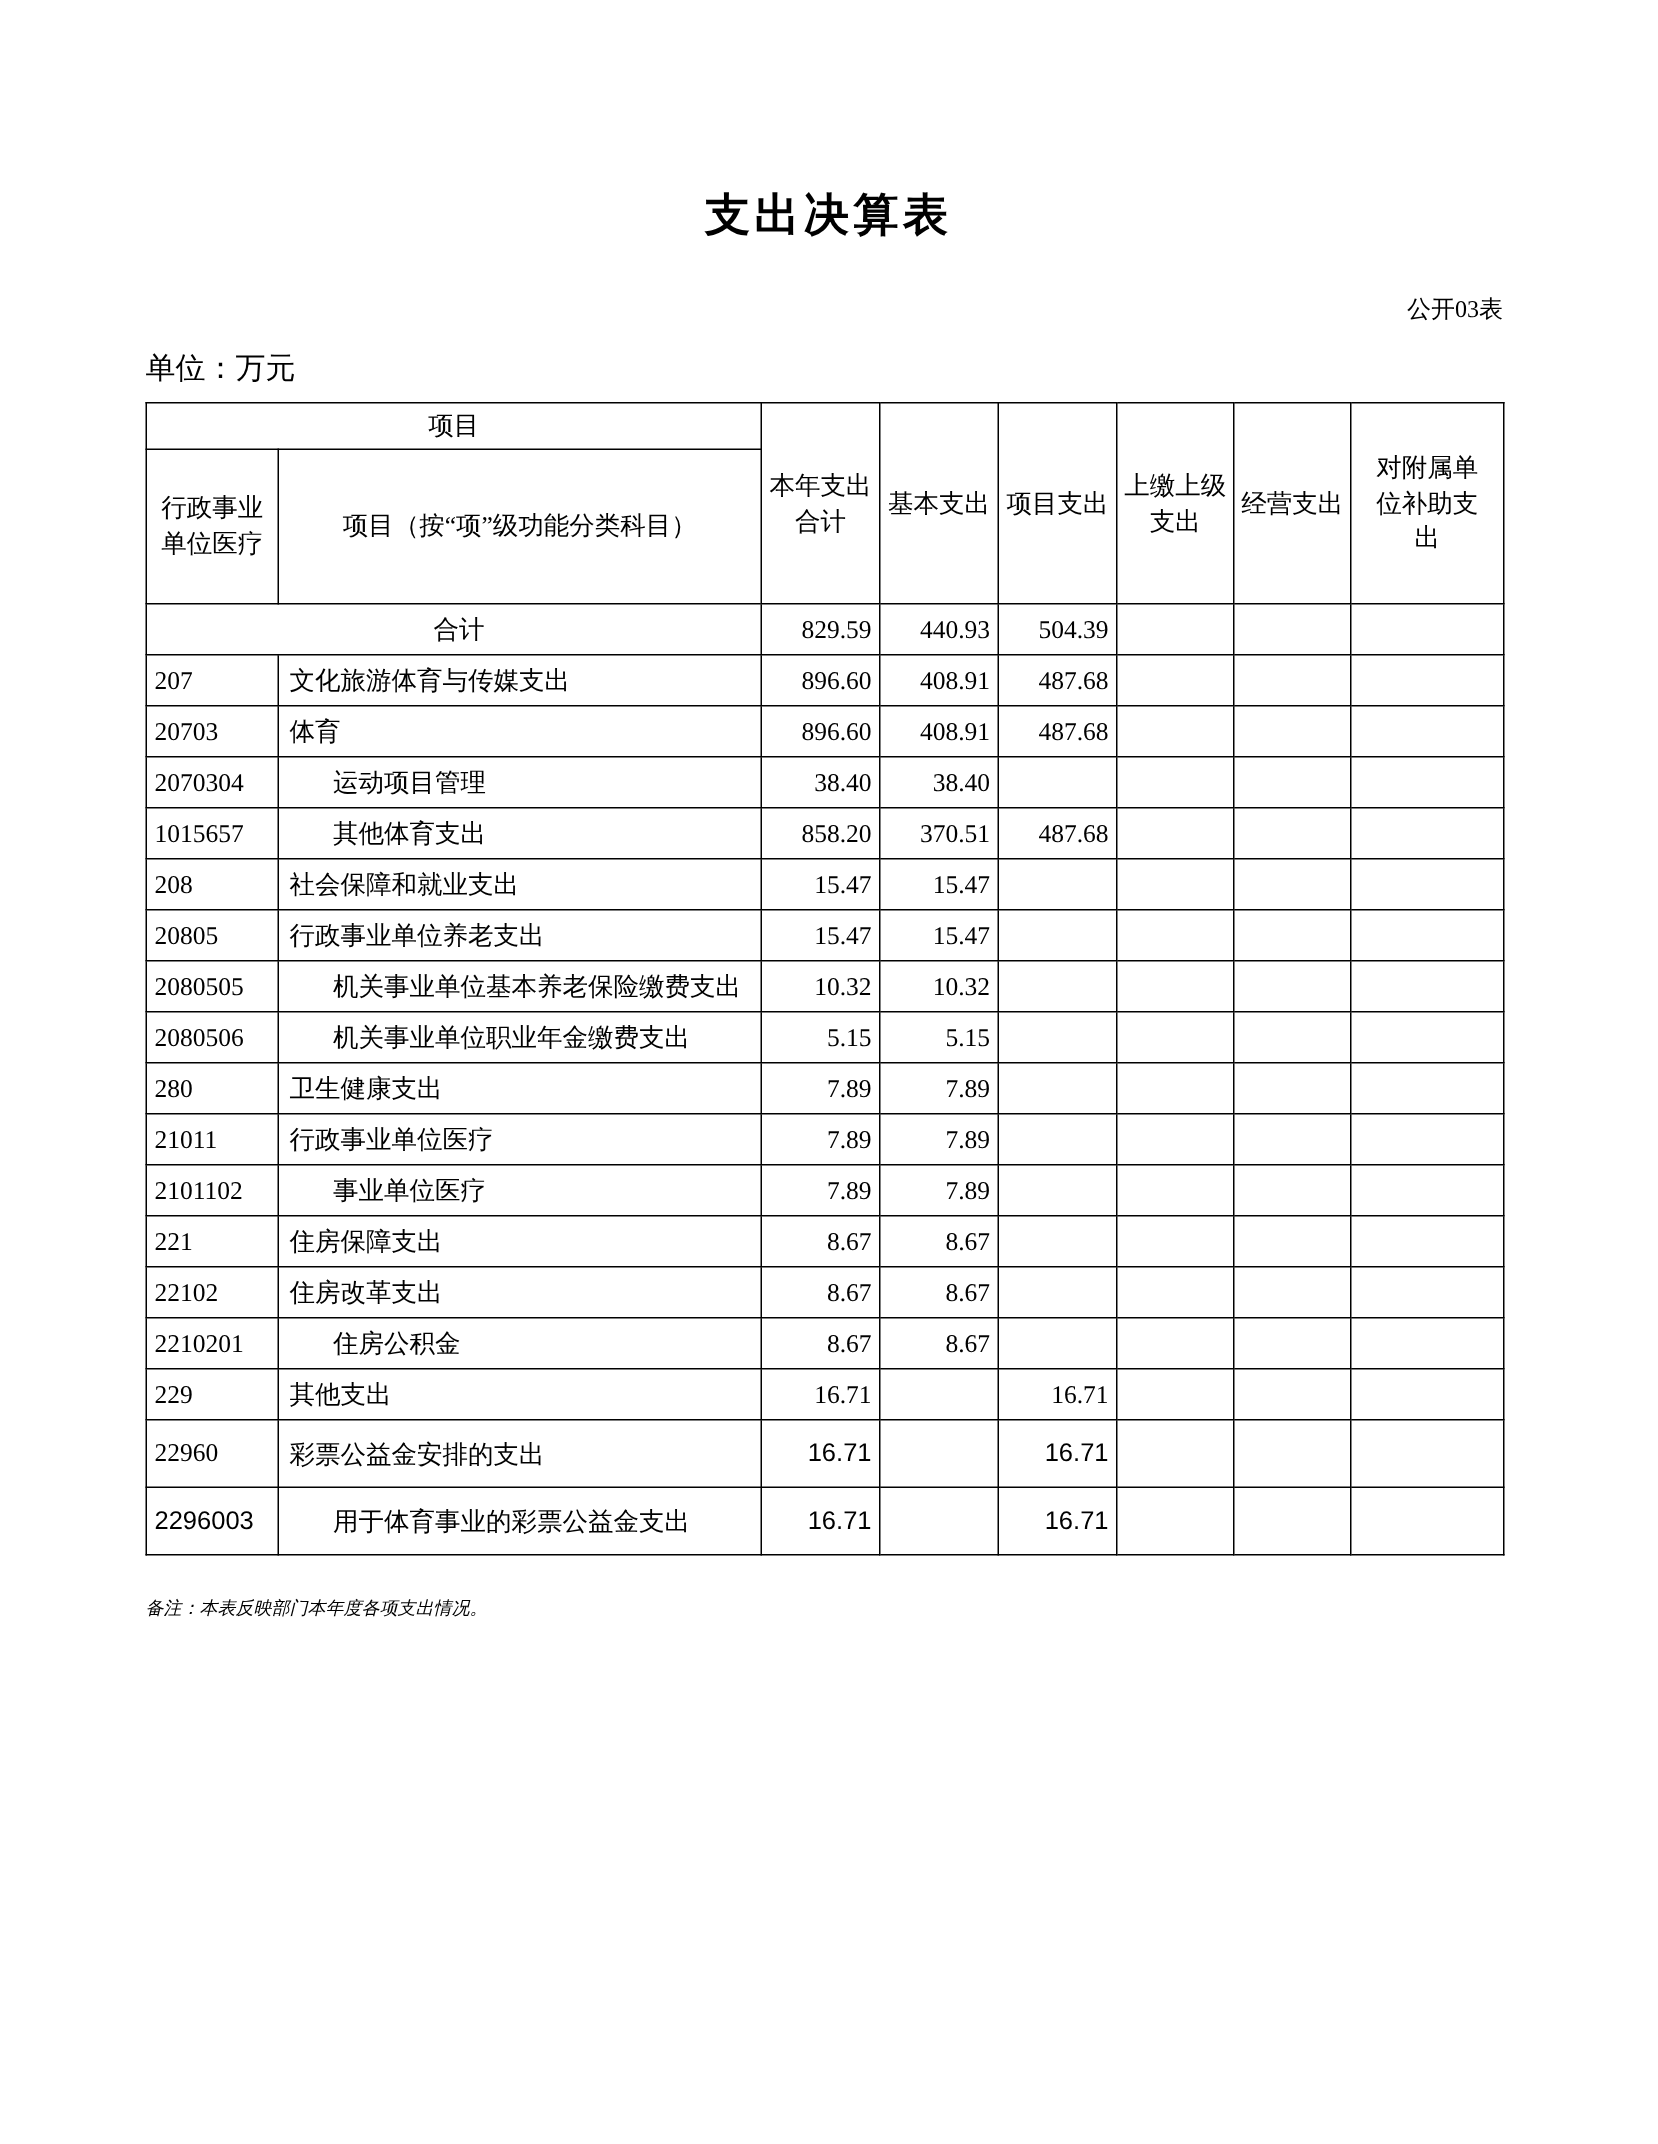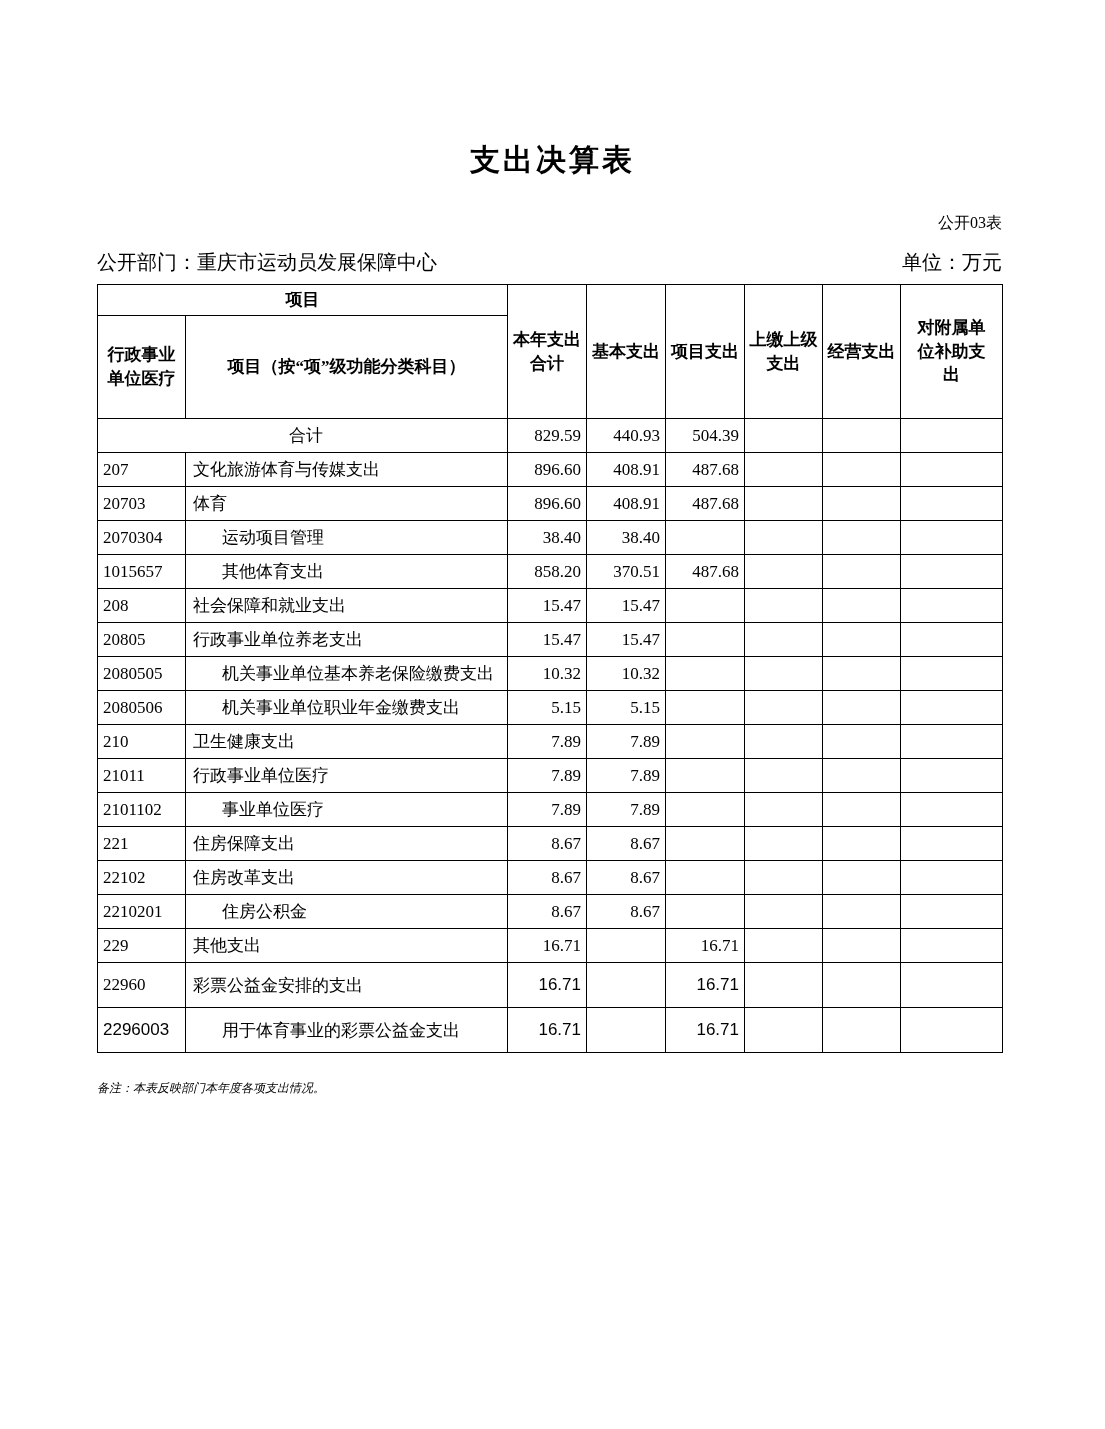--- a/index.html
+++ b/index.html
@@ -3,21 +3,21 @@
 <meta charset="utf-8">
 <style>
   html,body { margin:0; padding:0; background:#ffffff; }
   body {
     width:1105px; height:1429px;
     font-family:"Liberation Serif","DejaVu Serif",serif;
     color:#000;
   }
   .sheet { position:relative; width:1105px; height:1429px; overflow:hidden; }
   .page-title {
-    margin:16px; padding-top:127px;
+    margin:0; padding-top:127px;
     text-align:center;
     font-family:"Liberation Sans","DejaVu Sans",sans-serif;
     font-weight:bold; font-size:30px; line-height:34px; letter-spacing:3px;
   }
   .content { width:905px; margin-left:97px; }
   .form-code {
     margin-top:33px; text-align:right;
     font-size:16px; line-height:26px;
   }
   .meta-row {
@@ -28,21 +28,21 @@
     margin-top:8px; width:905px;
     border-collapse:collapse; table-layout:fixed;
   }
   .fin th, .fin td {
     border:1px solid #000;
     font-size:17px; font-weight:normal;
     vertical-align:middle; overflow:hidden;
     padding:0;
   }
   .fin thead th {
-    font-weight:bold; text-align:center; line-height:1.4; padding:0 4px;
+    font-weight:normal; text-align:center; line-height:1.4; padding:0 4px;
   }
   .fin thead th.col-subsidy { padding:0 13px; }
   .fin thead tr.h1 { height:31px; }
   .fin thead tr.h2 { height:103px; }
   .fin tbody tr { height:34px; }
   .fin tbody tr.tall { height:45px; }
   td.code  { text-align:left; padding-left:5px; }
   td.name  { text-align:left; padding-left:7px; }
   td.name.indent { padding-left:36px; }
   td.num   { text-align:right; padding-right:5px; }
@@ -61,21 +61,20 @@
 
 <div class="sheet">
 
   <h1 class="page-title">支出决算表</h1>
 
   <div class="content">
 
     <div class="form-code">公开03表</div>
 
     <div class="meta-row">
-      <span>公开部门：重庆市运动员发展保障中心</span>
       <span>单位：万元</span>
     </div>
 
     <table class="fin">
       <colgroup>
         <col style="width:88px">
           <col style="width:322px">
           <col style="width:79px">
           <col style="width:79px">
         <col style="width:79px">
@@ -182,21 +181,21 @@
             <td class="code">2080506</td>
             <td class="name indent">机关事业单位职业年金缴费支出</td>
             <td class="num">5.15</td>
             <td class="num">5.15</td>
             <td class="num"></td>
             <td class="num"></td>
             <td class="num"></td>
             <td class="num"></td>
           </tr>
           <tr>
-            <td class="code">210</td>
+            <td class="code">280</td>
             <td class="name">卫生健康支出</td>
             <td class="num">7.89</td>
             <td class="num">7.89</td>
             <td class="num"></td>
             <td class="num"></td>
             <td class="num"></td>
             <td class="num"></td>
           </tr>
           <tr>
             <td class="code bold">21011</td>

